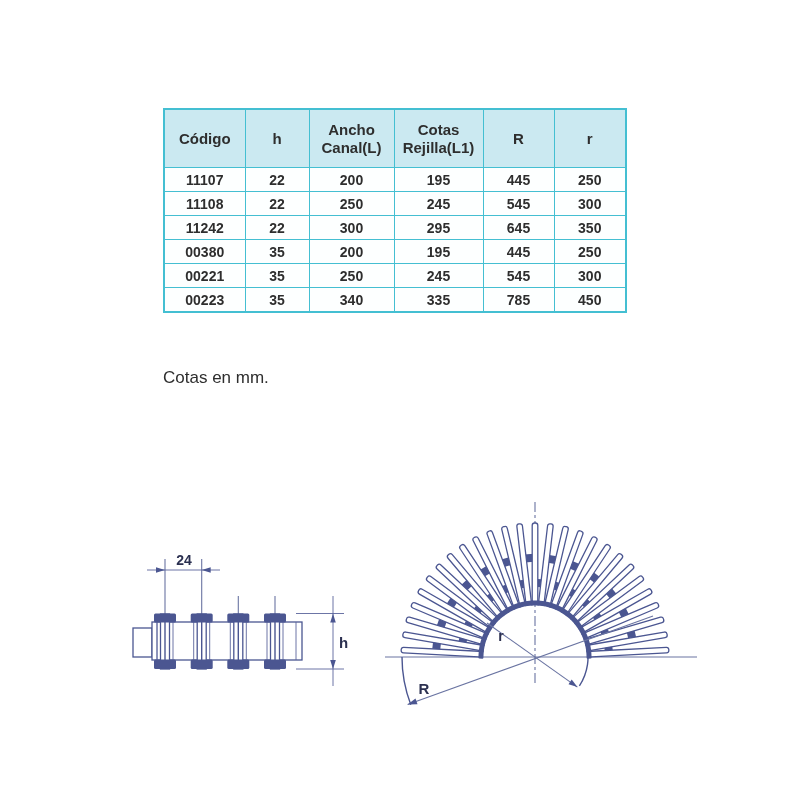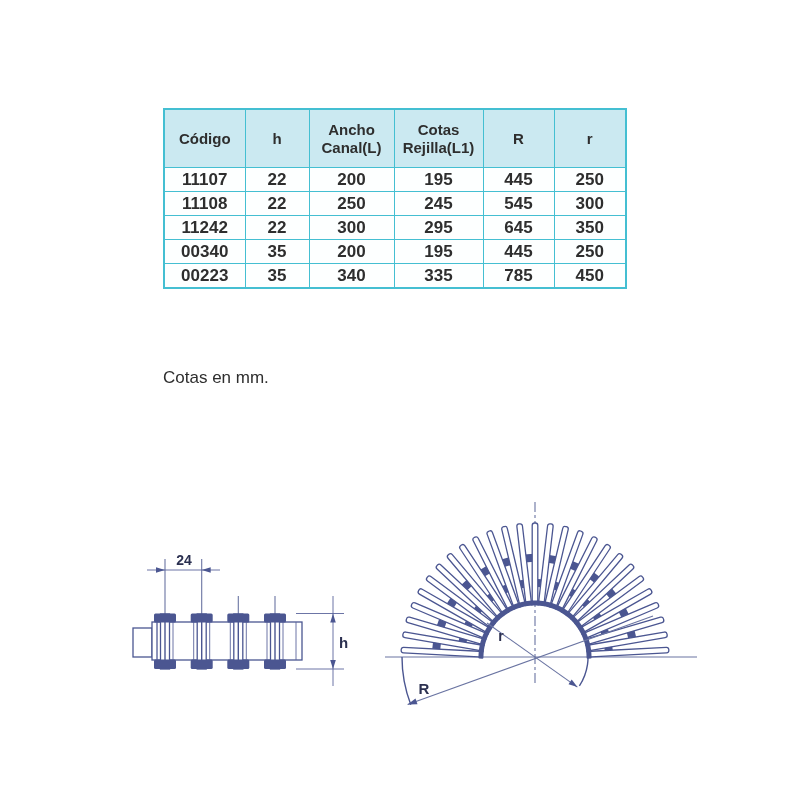--- a/index.html
+++ b/index.html
@@ -5,21 +5,21 @@
   html,body{margin:0;padding:0;background:#ffffff;}
   body{width:800px;height:800px;font-family:"Liberation Sans",sans-serif;}
   .stage{position:relative;width:800px;height:800px;overflow:hidden;background:#ffffff;}
 
   
   table.spec{position:absolute;left:163px;top:108px;border-collapse:collapse;
              table-layout:fixed;background:#fdffff;border:2px solid #44bfd2;}
   table.spec th, table.spec td{border:1.6px solid #44bfd2;text-align:center;
              vertical-align:middle;color:#2e2e2e;font-weight:bold;padding:0;overflow:hidden;}
   table.spec thead th{background:#cbe9f1;height:57px;font-size:15px;line-height:1.18;}
-  table.spec tbody td{height:23px;font-size:17px;}
+  table.spec tbody td{height:23px;font-size:14px;}
 
   
   .caption{position:absolute;left:163px;top:368px;font-size:17px;font-weight:normal;color:#2e2e2e;}
 
   
   svg.draw{position:absolute;overflow:visible;}
   .ln{stroke:#4b5691;fill:none;stroke-width:1.4;}
   .ln2{stroke:#4b5691;fill:#ffffff;stroke-width:1.3;}
   .thin{stroke:#5b659c;fill:none;stroke-width:0.9;}
   .cl{stroke:#6a74a2;fill:none;stroke-width:1.1;}
@@ -69,26 +69,34 @@
       </tr>
       <tr>
         <td>11242</td>
         <td>22</td>
         <td>300</td>
         <td>295</td>
         <td>645</td>
         <td>350</td>
       </tr>
       <tr>
-        <td>00340</td>
+        <td>00380</td>
         <td>35</td>
         <td>200</td>
         <td>195</td>
         <td>445</td>
         <td>250</td>
+      </tr>
+      <tr>
+        <td>00221</td>
+        <td>35</td>
+        <td>250</td>
+        <td>245</td>
+        <td>545</td>
+        <td>300</td>
       </tr>
       <tr>
         <td>00223</td>
         <td>35</td>
         <td>340</td>
         <td>335</td>
         <td>785</td>
         <td>450</td>
       </tr>
     </tbody>

